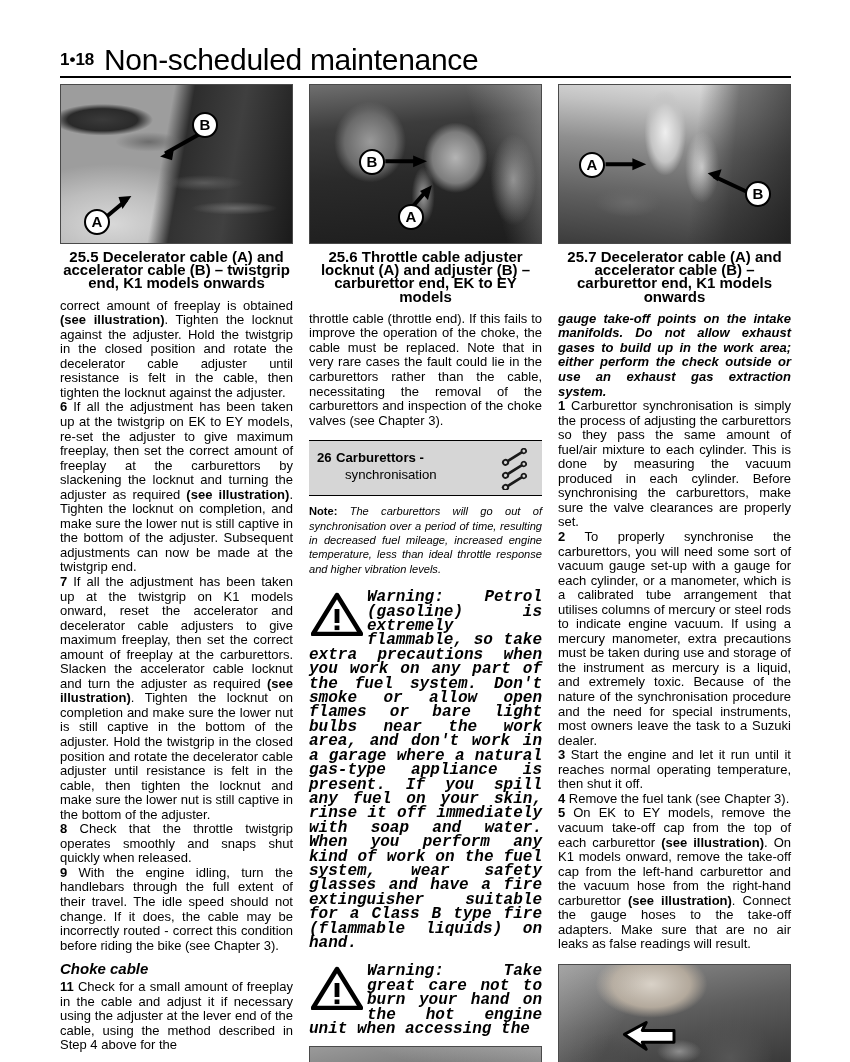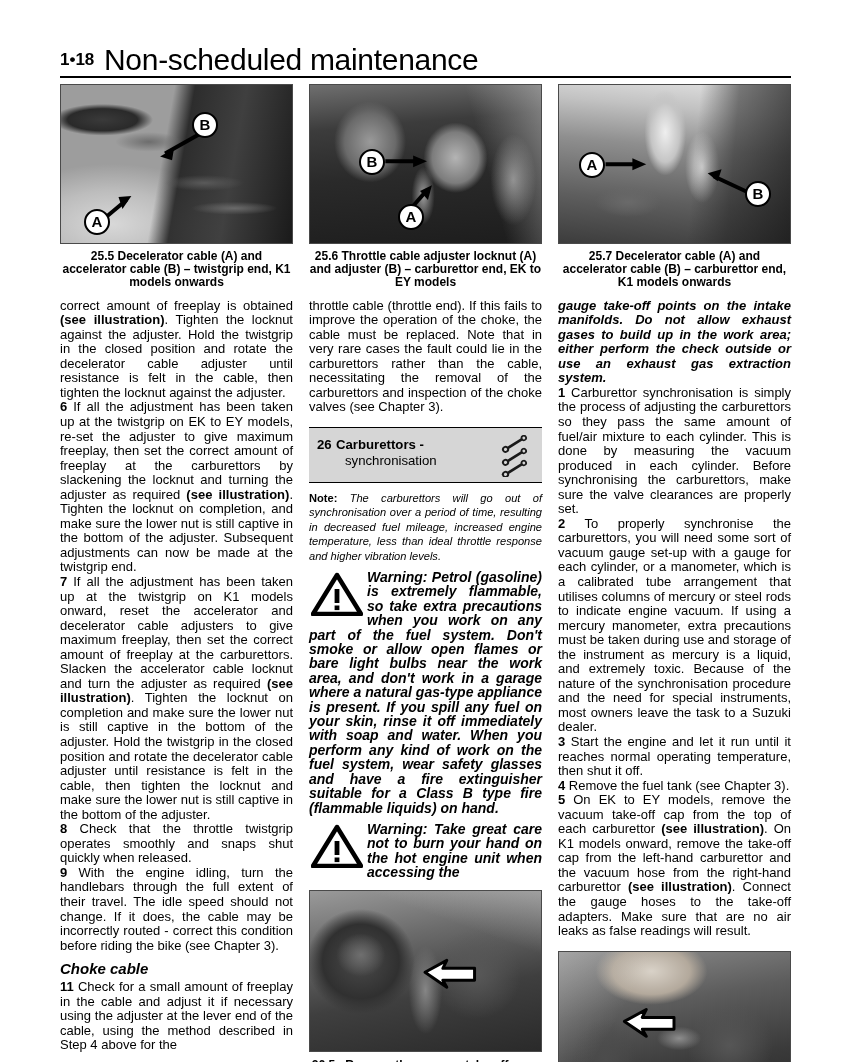--- a/index.html
+++ b/index.html
@@ -179,21 +179,21 @@
     line-height: 21px;
     text-align: center;
     box-sizing: border-box;
   }
   .calloutsvg { position: absolute; inset: 0; overflow: visible; }
 
   
   .caption {
     width: 233px;
     margin-top: 6px;
-    font-size: 12px;
+    font-size: 15px;
     font-weight: bold;
     line-height: 13.2px;
     text-align: center;
   }
   .caption.bottomcap { margin-top: 7px; }
 
   
   .body {
     width: 233px;
     font-size: 13px;
@@ -257,26 +257,27 @@
   .note {
     font-size: 11.1px;
     line-height: 14.4px;
     text-align: justify;
     font-style: italic;
   }
   .note b { font-style: normal; font-weight: bold; }
 
   .warn {
     position: relative;
-    font-size: 14px;
+    font-size: 16px;
     line-height: 14.4px;
     text-align: justify;
     font-weight: bold;
     font-style: italic;
-    margin-top: 7px;
+    margin-top: 14px;
+    font-family: Liberation Mono, monospace;
   }
   .warn-ico {
     float: left;
     width: 52px;
     height: 44px;
     margin: 2px 6px 0 2px;
     shape-outside: polygon(0 0, 58px 0, 58px 44px, 0 44px);
   }
   .warn .wtext { overflow: hidden; }
 

